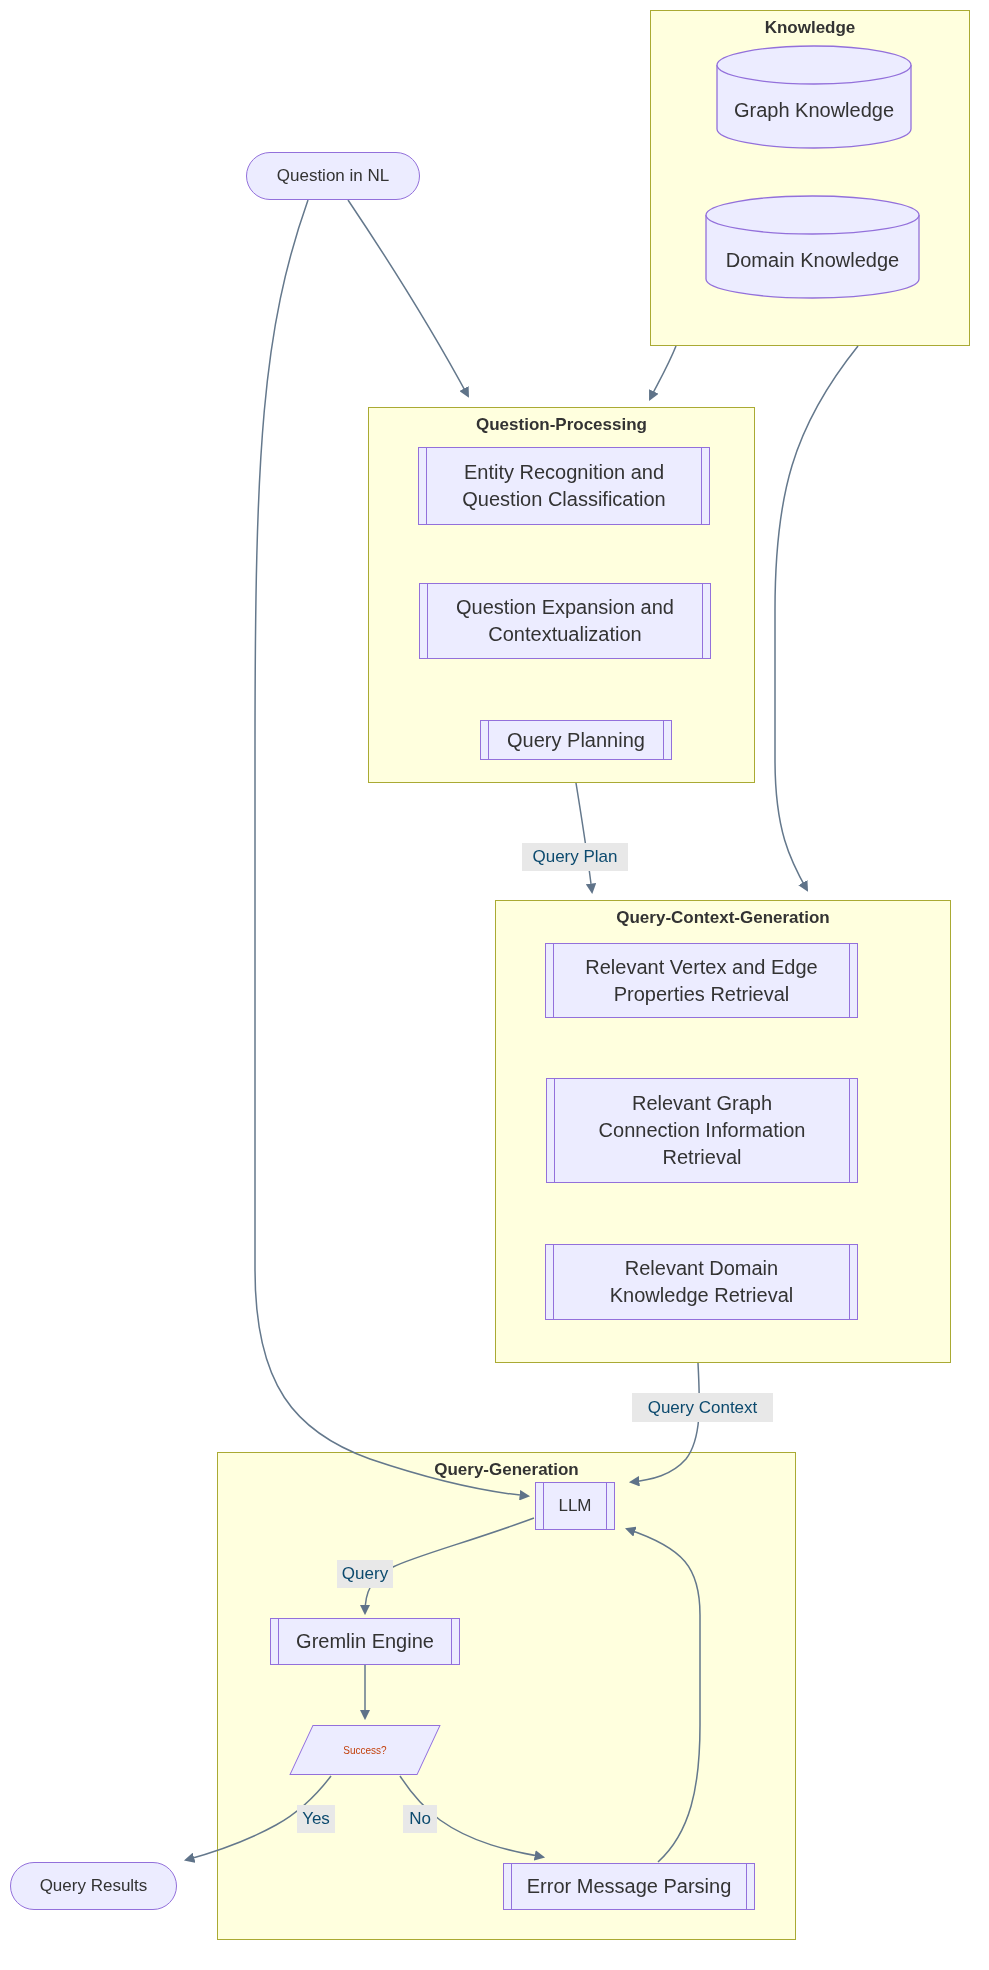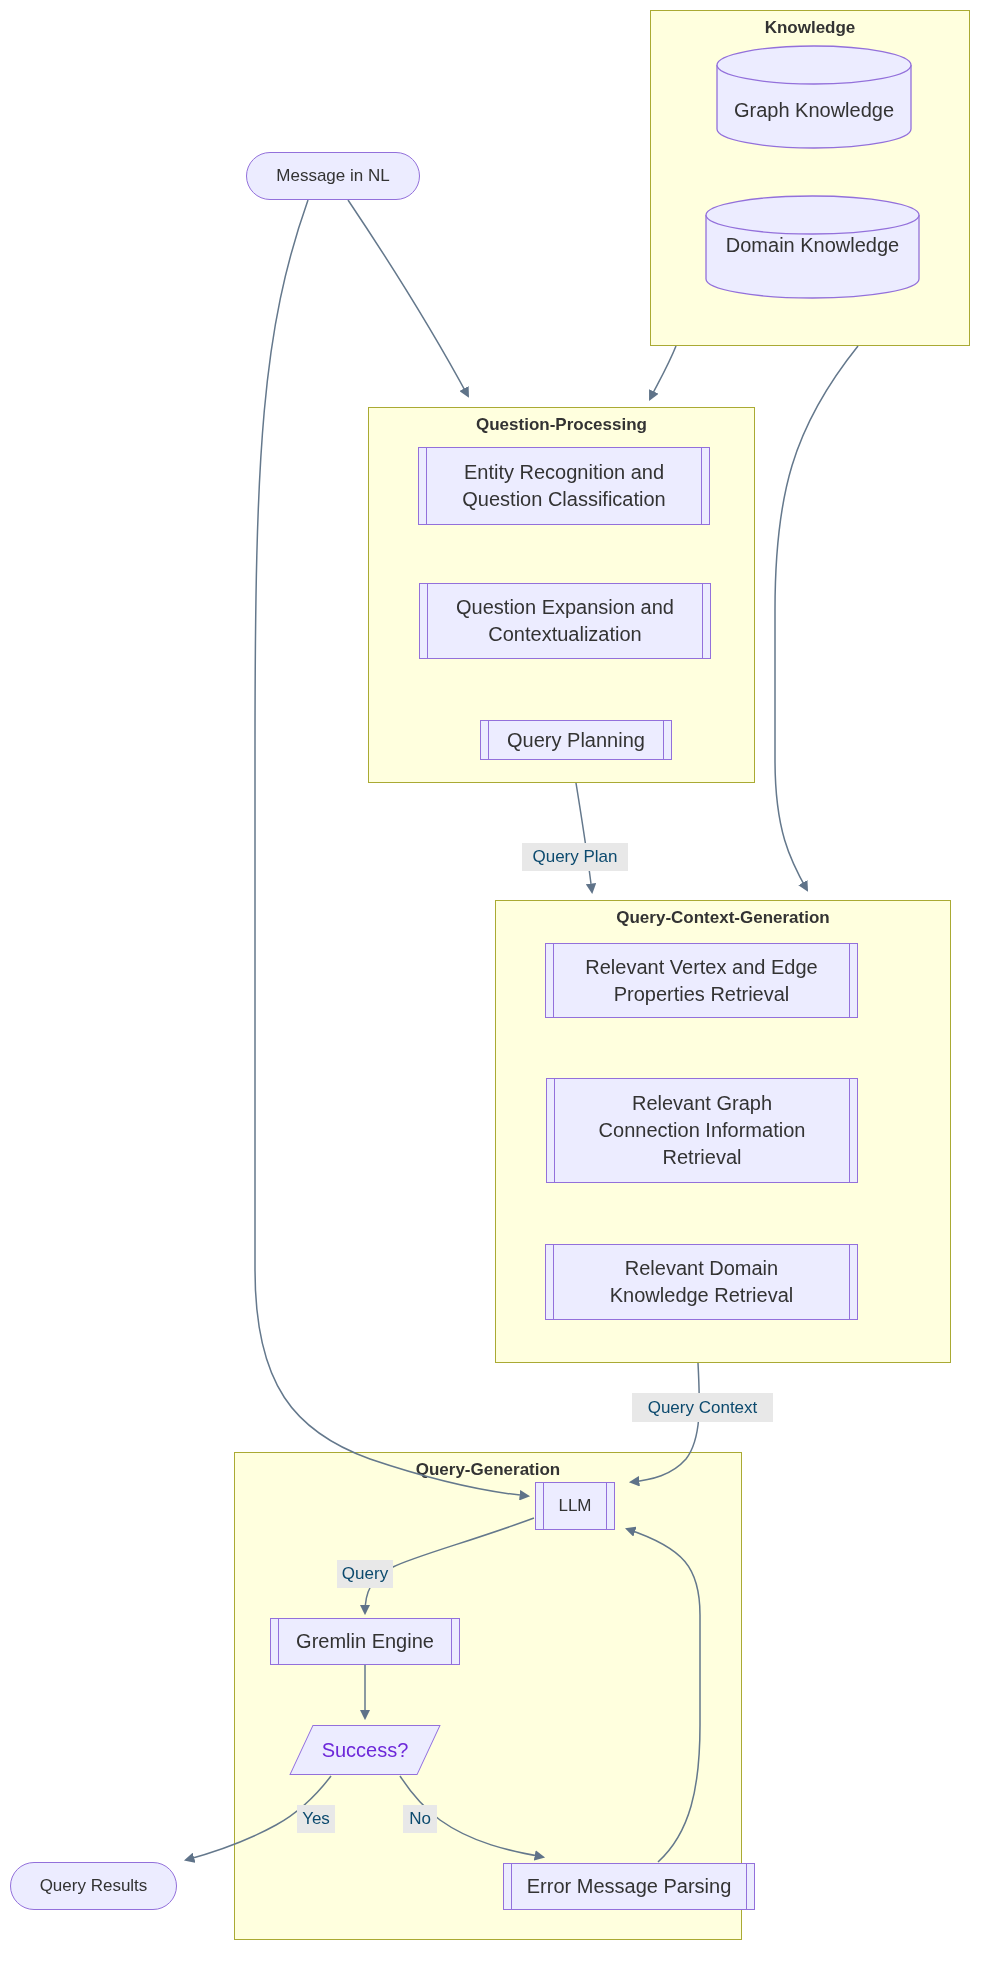--- a/index.html
+++ b/index.html
@@ -21,21 +21,21 @@
   .stadium{border-radius:24px;}
   .sub::before,.sub::after{content:"";position:absolute;top:0;bottom:0;width:0;
         border-left:1.3px solid #9370DB;}
   .sub::before{left:7px;}
   .sub::after{right:7px;}
 
   
   .para{position:absolute;z-index:2;background:#ECECFF;border:1.3px solid #9370DB;
         box-sizing:border-box;transform:skewX(-25deg);}
   .para-label{position:absolute;z-index:3;display:flex;align-items:center;justify-content:center;
-        font-size:20px;color:#6d28d9;}
+        font-size:10px;color:#c2410c;}
 
   
   .cyl{position:absolute;z-index:2;}
   .cyl svg{display:block;}
   .cyl .nlabel{position:absolute;left:0;right:0;text-align:center;}
 
   
   .elabel{position:absolute;z-index:3;background:#E8E8E8;display:flex;align-items:center;
         justify-content:center;font-size:17px;color:#0c4a6e;}
 </style>
@@ -49,21 +49,21 @@
   </div>
 
   <div class="container" style="left:368px;top:407px;width:387px;height:376px;">
     <div class="container-title">Question-Processing</div>
   </div>
 
   <div class="container" style="left:495px;top:900px;width:456px;height:463px;">
     <div class="container-title">Query-Context-Generation</div>
   </div>
 
-  <div class="container" style="left:234px;top:1452px;width:508px;height:488px;">
+  <div class="container" style="left:217px;top:1452px;width:579px;height:488px;">
     <div class="container-title">Query-Generation</div>
   </div>
 
   <svg class="edges" width="989" height="1970" viewBox="0 0 989 1970">
     <defs>
       <marker id="arrow" viewBox="0 0 10 10" refX="8" refY="5" markerWidth="7" markerHeight="7" orient="auto">
         <path d="M0 0 L10 5 L0 10 Z" fill="#5F7389"></path>
       </marker>
     </defs>
     <g fill="none" stroke="#64788C" stroke-width="1.5">
@@ -75,37 +75,37 @@
       <path d="M308 200 C 262 330, 255 450, 255 750 L 255 1270 C 255 1385, 295 1432, 370 1459 C 435 1481, 487 1492, 528 1496" marker-end="url(#arrow)"></path>
       <path d="M534 1518 C 475 1540, 415 1556, 393 1567 C 370 1580, 365 1592, 365 1613" marker-end="url(#arrow)"></path>
       <path d="M365 1665 L 365 1718" marker-end="url(#arrow)"></path>
       <path d="M331 1776 C 315 1797, 298 1813, 276 1825 C 247 1841, 215 1852, 186 1860" marker-end="url(#arrow)"></path>
       <path d="M400 1776 C 413 1796, 424 1808, 440 1820 C 472 1843, 510 1851, 543 1857" marker-end="url(#arrow)"></path>
       <path d="M658 1862 C 690 1833, 700 1788, 700 1725 L 700 1615 C 700 1568, 684 1548, 627 1529" marker-end="url(#arrow)"></path>
     </g>
   </svg>
 
   <div class="node stadium" style="left:246px;top:152px;width:174px;height:48px;">
-    <span class="nlabel" style="font-size:17px;">Message in NL</span>
+    <span class="nlabel" style="font-size:17px;">Question in NL</span>
   </div>
 
   <div class="cyl" style="left:716px;top:45px;width:196px;height:105px;">
     <svg width="196" height="105" viewBox="0 0 196 105">
       <path d="M1 20 V 84 A 97 19 0 0 0 195 84 V 20" fill="#ECECFF" stroke="#9370DB" stroke-width="1.3"></path>
       <ellipse cx="98" cy="20" rx="97" ry="19" fill="#ECECFF" stroke="#9370DB" stroke-width="1.3"></ellipse>
     </svg>
     <div class="nlabel" style="top:52px;">Graph Knowledge</div>
   </div>
 
   <div class="cyl" style="left:705px;top:195px;width:215px;height:105px;">
     <svg width="215" height="105" viewBox="0 0 215 105">
       <path d="M1 20 V 84 A 106.5 19 0 0 0 214 84 V 20" fill="#ECECFF" stroke="#9370DB" stroke-width="1.3"></path>
       <ellipse cx="107.5" cy="20" rx="106.5" ry="19" fill="#ECECFF" stroke="#9370DB" stroke-width="1.3"></ellipse>
     </svg>
-    <div class="nlabel" style="top:37px;">Domain Knowledge</div>
+    <div class="nlabel" style="top:52px;">Domain Knowledge</div>
   </div>
 
   <div class="node sub" style="left:418px;top:447px;width:292px;height:78px;">
     <span class="nlabel">Entity Recognition and
 Question Classification</span>
   </div>
 
   <div class="node sub" style="left:419px;top:583px;width:292px;height:76px;">
     <span class="nlabel">Question Expansion and
 Contextualization</span>

